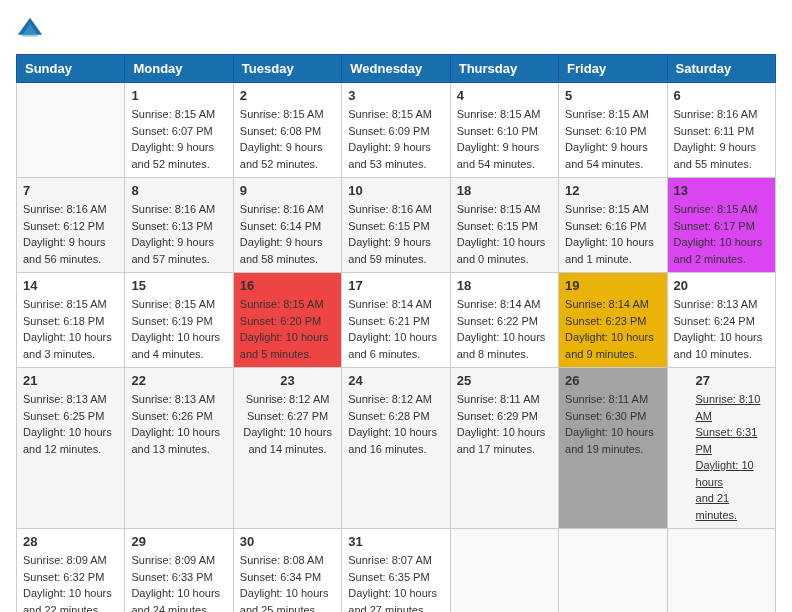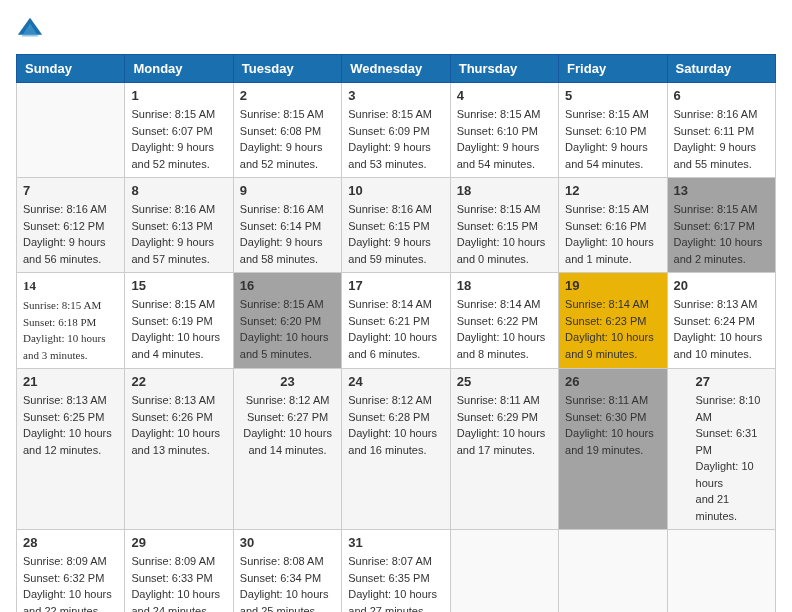--- a/index.html
+++ b/index.html
@@ -205,44 +205,44 @@
 Daylight: 10 hours
 and 0 minutes.</div>
         </td>
         <td style="background: rgb(245, 245, 245);">
           <span class="day-num">12</span>
           <div class="day-info" style="white-space: pre-line;">Sunrise: 8:15 AM
 Sunset: 6:16 PM
 Daylight: 10 hours
 and 1 minute.</div>
         </td>
-        <td style="background: #a3a3a3;">
+        <td style="background: #d946ef;">
           <span class="day-num">13</span>
           <div class="day-info" style="white-space: pre-line;">Sunrise: 8:15 AM
 Sunset: 6:17 PM
 Daylight: 10 hours
 and 2 minutes.</div>
         </td>
       </tr>
       <tr>
-        <td style="background: rgb(255, 255, 255); font-family: Liberation Serif, serif;">
+        <td style="background: rgb(255, 255, 255);">
           <span class="day-num">14</span>
           <div class="day-info" style="white-space: pre-line;">Sunrise: 8:15 AM
 Sunset: 6:18 PM
 Daylight: 10 hours
 and 3 minutes.</div>
         </td>
         <td style="background: rgb(255, 255, 255);">
           <span class="day-num">15</span>
           <div class="day-info" style="white-space: pre-line;">Sunrise: 8:15 AM
 Sunset: 6:19 PM
 Daylight: 10 hours
 and 4 minutes.</div>
         </td>
-        <td style="background: #a3a3a3;">
+        <td style="background: #ef4444;">
           <span class="day-num">16</span>
           <div class="day-info" style="white-space: pre-line;">Sunrise: 8:15 AM
 Sunset: 6:20 PM
 Daylight: 10 hours
 and 5 minutes.</div>
         </td>
         <td style="background: rgb(255, 255, 255);">
           <span class="day-num">17</span>
           <div class="day-info" style="white-space: pre-line;">Sunrise: 8:14 AM
 Sunset: 6:21 PM
@@ -309,21 +309,21 @@
         </td>
         <td style="background: #a3a3a3;">
           <span class="day-num">26</span>
           <div class="day-info" style="white-space: pre-line;">Sunrise: 8:11 AM
 Sunset: 6:30 PM
 Daylight: 10 hours
 and 19 minutes.</div>
         </td>
         <td style="background: rgb(245, 245, 245); padding-left: 28px;">
           <span class="day-num">27</span>
-          <div class="day-info" style="white-space: pre-line;">Sunrise: 8:10 AM
+          <div class="day-info" style="white-space: pre-line; text-decoration: underline;">Sunrise: 8:10 AM
 Sunset: 6:31 PM
 Daylight: 10 hours
 and 21 minutes.</div>
         </td>
       </tr>
       <tr>
         <td style="background: rgb(255, 255, 255);">
           <span class="day-num">28</span>
           <div class="day-info" style="white-space: pre-line;">Sunrise: 8:09 AM
 Sunset: 6:32 PM

